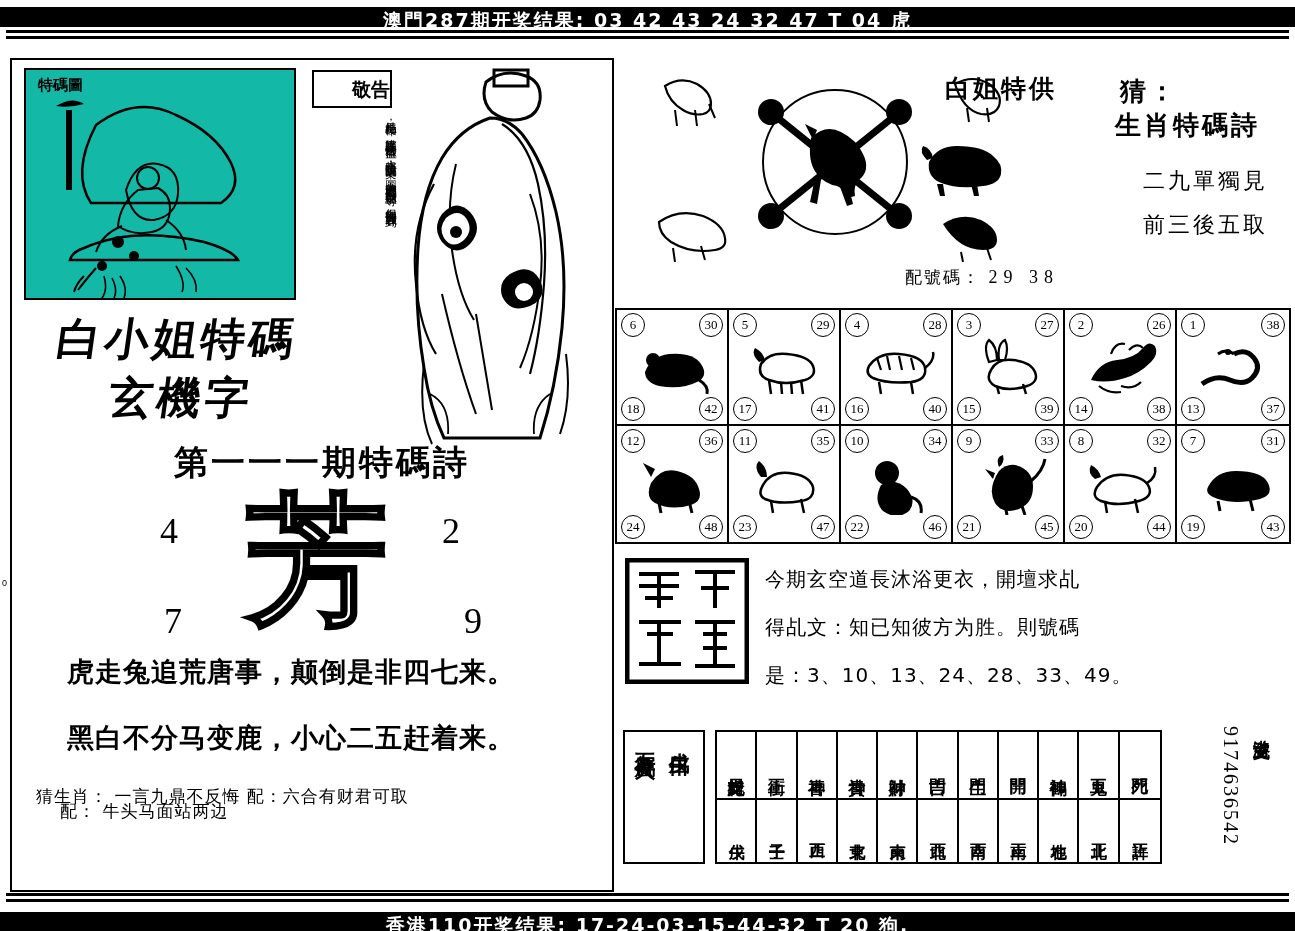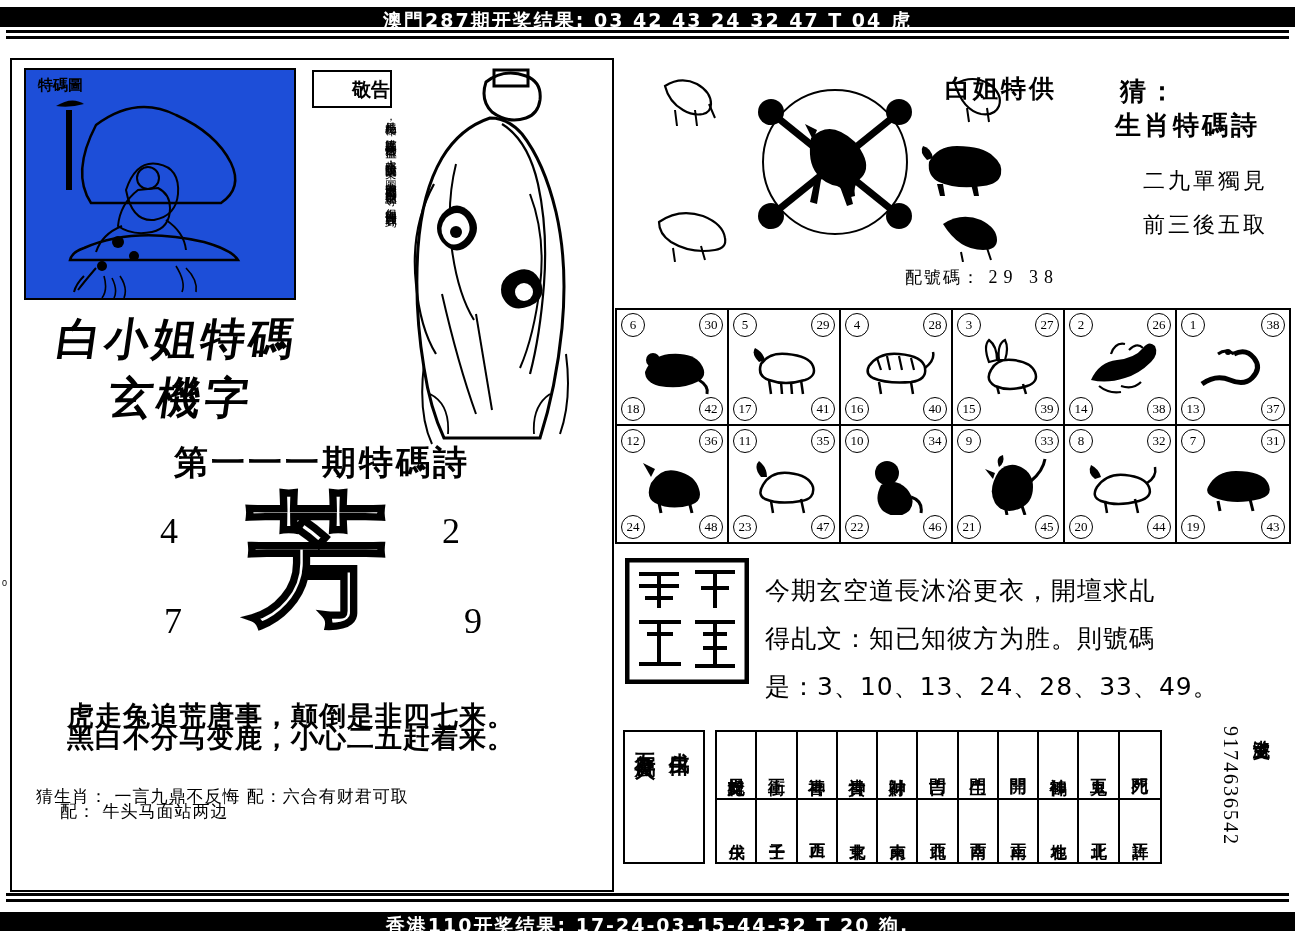--- a/index.html
+++ b/index.html
@@ -15,21 +15,21 @@
   .rule{position:absolute;left:6px;width:1283px;height:3px;background:#000;}
   #rule1{top:30px}
   #rule2{top:36px}
   #rule3{top:893px}
   #rule4{top:899px}
 
   .tiny-zero{position:absolute;font-size:9px;color:#000;font-family:"Liberation Sans",sans-serif;}
 
   
   #left-panel{position:absolute;left:10px;top:58px;width:600px;height:830px;border:2px solid #000;}
-  #pic-box{position:absolute;left:12px;top:8px;width:268px;height:228px;border:2px solid #000;background:#1d4ed8;}
+  #pic-box{position:absolute;left:12px;top:8px;width:268px;height:228px;border:2px solid #000;background:#14b8a6;}
   #pic-label{position:absolute;left:12px;top:6px;font-size:15px;font-weight:bold;
              font-family:"DejaVu Sans",sans-serif;}
   .svgfill{position:absolute;left:0;top:0;width:100%;height:100%;}
 
   #notice-box{position:absolute;left:300px;top:10px;width:76px;height:34px;border:2px solid #000;
               text-align:right;line-height:34px;font-size:19px;font-weight:bold;
               font-family:"DejaVu Sans",sans-serif;}
   #notice-text{position:absolute;left:286px;top:52px;width:100px;height:220px;
                writing-mode:vertical-rl;text-orientation:upright;font-size:11.5px;
                line-height:15px;font-family:"DejaVu Sans",sans-serif;letter-spacing:1px;}
@@ -49,21 +49,21 @@
   #big-char span{font-size:140px;font-weight:bold;font-family:"DejaVu Sans",sans-serif;
                  -webkit-text-stroke:3px #000;color:#fff;line-height:160px;}
   .corner-num{position:absolute;font-size:36px;font-family:"Liberation Serif",serif;}
   #cn-tl{left:148px;top:450px}
   #cn-tr{left:430px;top:450px}
   #cn-bl{left:152px;top:540px}
   #cn-br{left:452px;top:540px}
 
   .poem{position:absolute;font-size:27px;font-family:"DejaVu Sans",sans-serif;font-weight:bold;
         letter-spacing:1px;}
-  #poem1{left:55px;top:638px}
+  #poem1{left:55px;top:594px}
   #poem2{left:55px;top:660px}
 
   .small-line{position:absolute;font-size:17px;font-family:"DejaVu Sans",sans-serif;letter-spacing:1px;}
   #sl1{left:24px;top:725px}
   #sl2{left:48px;top:740px}
 
   
   #right{position:absolute;left:615px;top:58px;width:672px;height:830px;}
 
   #bai-title{position:absolute;left:330px;top:14px;font-size:25px;font-weight:bold;
@@ -87,21 +87,21 @@
   .cell{position:relative;border-right:2px solid #000;border-bottom:2px solid #000;overflow:hidden;}
   .cell:nth-child(6n){border-right:none}
   .cell:nth-child(n+7){border-bottom:none}
   .circ{position:absolute;width:22px;height:22px;border:1.6px solid #000;border-radius:50%;
         font-size:13px;line-height:21px;text-align:center;font-family:"Liberation Serif",serif;background:#fff;}
   .c-tl{left:4px;top:3px}.c-tr{right:4px;top:3px}.c-bl{left:4px;bottom:3px}.c-br{right:4px;bottom:3px}
   .animal-svg{position:absolute;left:50%;top:50%;transform:translate(-50%,-50%);width:78px;height:62px;}
 
   
   #stamp{position:absolute;left:10px;top:500px;width:124px;height:126px;}
-  .rtext{position:absolute;font-size:25px;font-family:"DejaVu Sans",sans-serif;letter-spacing:1px;margin-top:8px;}
+  .rtext{position:absolute;font-size:20px;font-family:"DejaVu Sans",sans-serif;letter-spacing:1px;}
   #rt1{left:150px;top:508px}
   #rt2{left:150px;top:556px}
   #rt3{left:150px;top:604px}
 
   
   #wuxing{position:absolute;left:8px;top:672px;width:78px;height:130px;border:2px solid #000;}
   #wuxing .col{position:absolute;top:4px;writing-mode:vertical-rl;text-orientation:upright;
                font-size:21px;font-weight:bold;font-family:"DejaVu Sans",sans-serif;letter-spacing:2px;}
   #wx-c1{left:6px}
   #wx-c2{left:40px}

